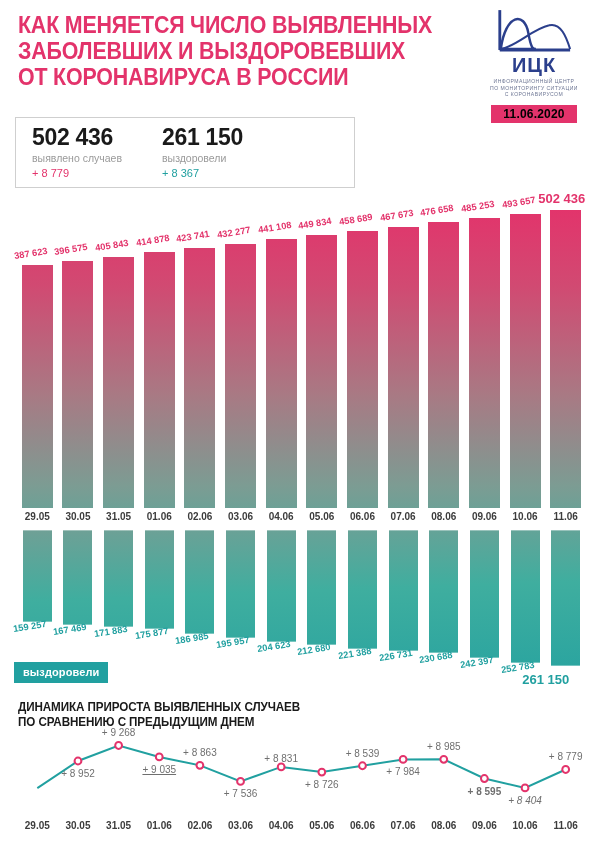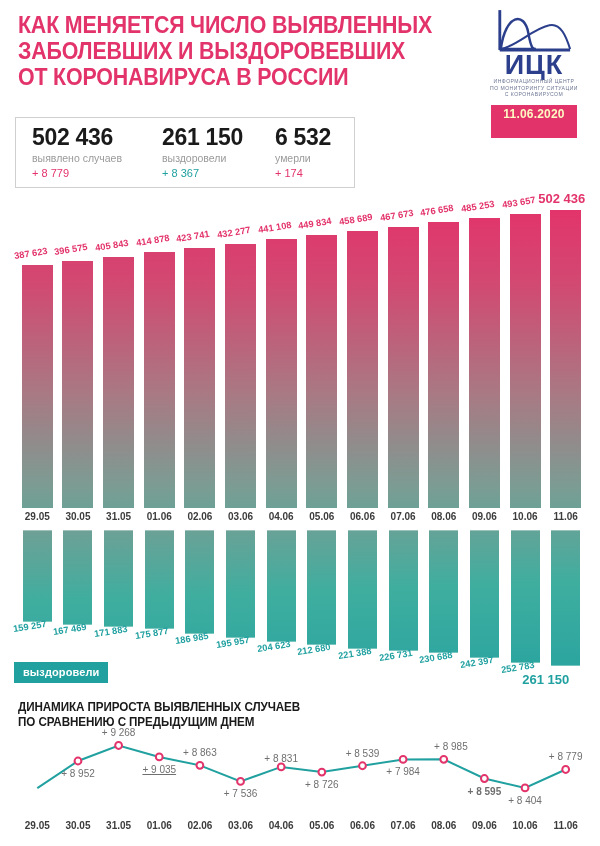--- a/index.html
+++ b/index.html
@@ -25,31 +25,31 @@
     letter-spacing:-0.2px;
     transform:scaleX(0.93);
     transform-origin:left top;
   }
   .title div{white-space:nowrap;}
 
   .logo-wrap{position:absolute;left:478px;top:8px;width:112px;}
   .logo-mark{width:76px;height:46px;display:block;margin:0 auto;}
   .logo-word{
     text-align:center;color:#2b3f8c;font-weight:bold;
-    font-size:27px;letter-spacing:1px;line-height:20px;margin-top:1px;
+    font-size:20px;letter-spacing:1px;line-height:20px;margin-top:1px;
     font-family:"Liberation Sans",sans-serif;
   }
   .logo-sub{
     text-align:center;color:#6d7694;font-size:5.1px;line-height:6.6px;
     letter-spacing:0.45px;margin-top:3px;text-transform:uppercase;
   }
   .date-badge{
     margin:7px auto 0;width:86px;text-align:center;
-    background:#e3336b;color:#fef9c3;font-weight:bold;
-    font-size:12px;padding:2px 0 17px;letter-spacing:0.2px;
+    background:#e3336b;color:#000000;font-weight:bold;
+    font-size:12px;padding:2px 0 2px;letter-spacing:0.2px;
   }
 
   
   .stats-box{
     position:absolute;left:15px;top:117px;width:340px;height:71px;
     border:1px solid #cfcfcf;background:#fff;box-sizing:border-box;
   }
   .stat{position:absolute;top:6px;}
   .stat .num{color:#1a1a1a;font-weight:bold;font-size:23px;line-height:27px;letter-spacing:-0.3px;}
   .stat .cap{color:#9a9a9a;font-size:10.5px;line-height:15px;}
@@ -138,25 +138,20 @@
   <div class="stats-box">
     <div class="stat s1">
       <div class="num">502 436</div>
       <div class="cap">выявлено случаев</div>
       <div class="delta d-pink">+ 8 779</div>
     </div>
     <div class="stat s2">
       <div class="num">261 150</div>
       <div class="cap">выздоровели</div>
       <div class="delta d-teal">+ 8 367</div>
-    </div>
-    <div class="stat s3">
-      <div class="num">6 532</div>
-      <div class="cap">умерли</div>
-      <div class="delta d-pink">+ 174</div>
     </div>
   </div>
 
   <div class="chart-top" id="chart-top">
       <div class="bar" style="left: 21.8214px; width: 31px; height: 242.56px;">
         <div class="bar-inner" style="background: linear-gradient(rgb(227, 51, 107) 0%, rgb(209, 74, 114) 16%, rgb(168, 122, 132) 38%, rgb(124, 156, 147) 56%, rgb(63, 174, 159) 74%, rgb(33, 160, 160) 100%) 0px -59.4403px / 100% 500px no-repeat;"></div>
       </div>
       <div class="lbl lbl-top" style="left: 14.8214px; top: 65.4403px;">387 623</div>
       <div class="bar" style="left: 62.4643px; width: 31px; height: 246.908px;">
         <div class="bar-inner" style="background: linear-gradient(rgb(227, 51, 107) 0%, rgb(209, 74, 114) 16%, rgb(168, 122, 132) 38%, rgb(124, 156, 147) 56%, rgb(63, 174, 159) 74%, rgb(33, 160, 160) 100%) 0px -55.0921px / 100% 500px no-repeat;"></div>
@@ -313,23 +308,23 @@
     <div id="line-labels">
         <div class="dlbl" style="top: 67.9927px; left: 53.9643px; width: 48px; text-align: center;">+ 8 952</div>
         <div class="dlbl" style="top: 27.48px; left: 94.6071px; width: 48px; text-align: center;">+ 9 268</div>
         <div class="dlbl" style="top: 63.9182px; left: 135.25px; width: 48px; text-align: center; text-decoration: underline;">+ 9 035</div>
         <div class="dlbl" style="top: 47.3618px; left: 175.893px; width: 48px; text-align: center;">+ 8 863</div>
         <div class="dlbl" style="top: 88.4145px; left: 216.536px; width: 48px; text-align: center;">+ 7 536</div>
         <div class="dlbl" style="top: 53px; left: 257.179px; width: 48px; text-align: center;">+ 8 831</div>
         <div class="dlbl" style="top: 79.0873px; left: 297.821px; width: 48px; text-align: center;">+ 8 726</div>
         <div class="dlbl" style="top: 47.7545px; left: 338.464px; width: 48px; text-align: center;">+ 8 539</div>
         <div class="dlbl" style="top: 66.4218px; left: 379.107px; width: 48px; text-align: center;">+ 7 984</div>
-        <div class="dlbl" style="top: 41.3727px; left: 419.75px; width: 48px; text-align: right;">+ 8 985</div>
+        <div class="dlbl" style="top: 41.3727px; left: 419.75px; width: 48px; text-align: center;">+ 8 985</div>
         <div class="dlbl" style="top: 85.5182px; left: 460.393px; width: 48px; text-align: center; font-weight: bold;">+ 8 595</div>
-        <div class="dlbl" style="top: 94.8945px; left: 501.036px; width: 48px; text-align: center;">+ 8 404</div>
+        <div class="dlbl" style="top: 94.8945px; left: 501.036px; width: 48px; text-align: center; font-style: italic;">+ 8 404</div>
         <div class="dlbl" style="top: 51.4855px; left: 541.679px; width: 48px; text-align: center;">+ 8 779</div>
       </div>
   </div>
   <div class="line-dates" id="line-dates">
       <div class="line-date" style="left: 17.3214px; width: 40px;">29.05</div>
       <div class="line-date" style="left: 57.9643px; width: 40px;">30.05</div>
       <div class="line-date" style="left: 98.6071px; width: 40px;">31.05</div>
       <div class="line-date" style="left: 139.25px; width: 40px;">01.06</div>
       <div class="line-date" style="left: 179.893px; width: 40px;">02.06</div>
       <div class="line-date" style="left: 220.536px; width: 40px;">03.06</div>

